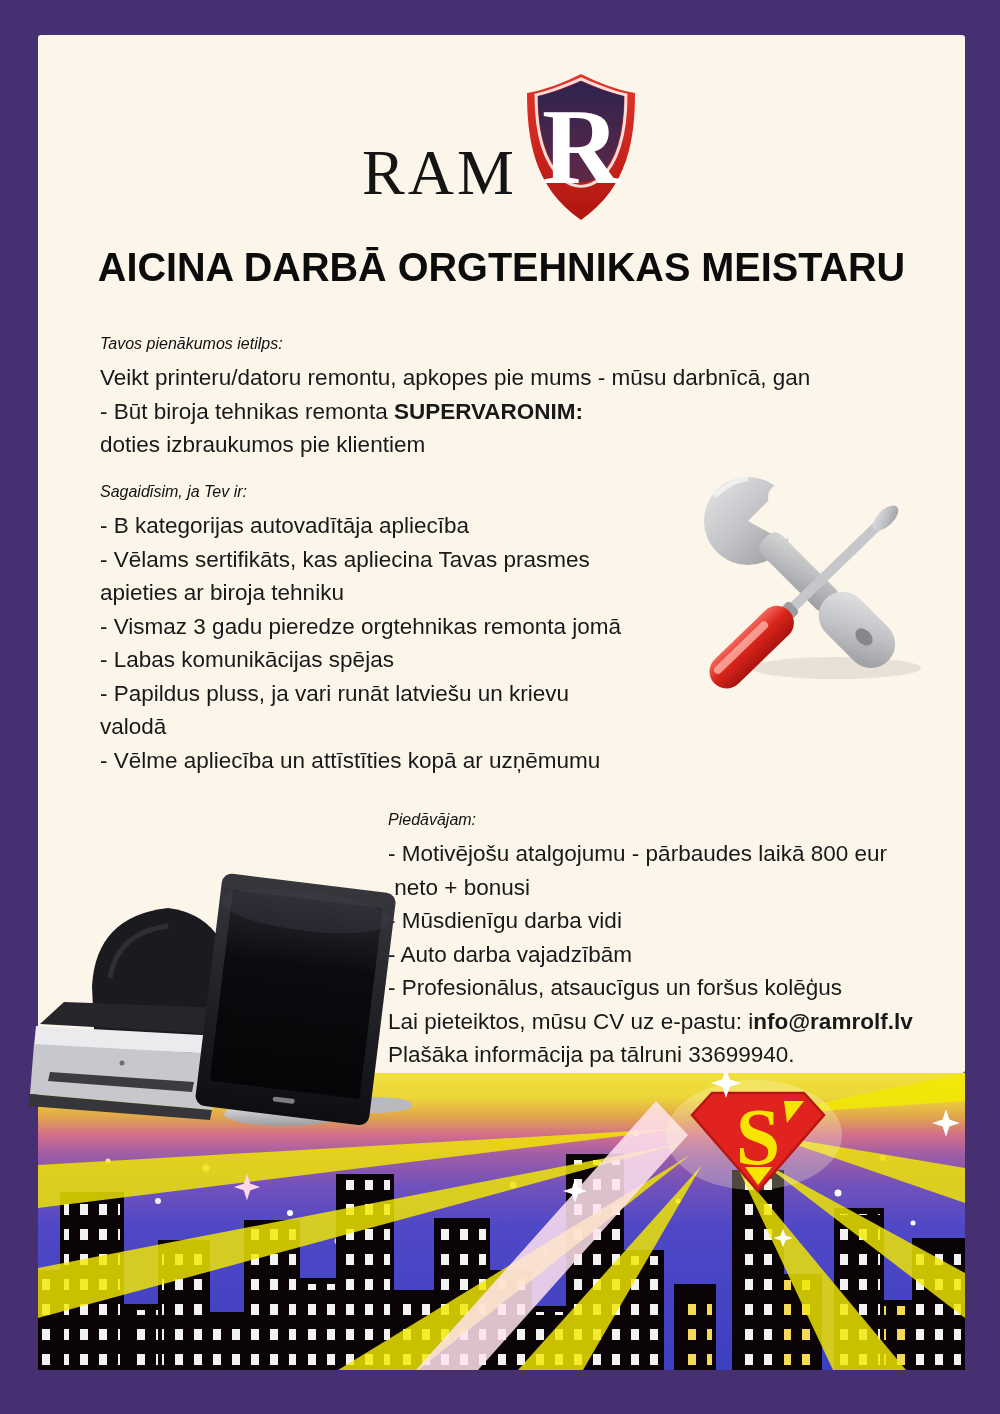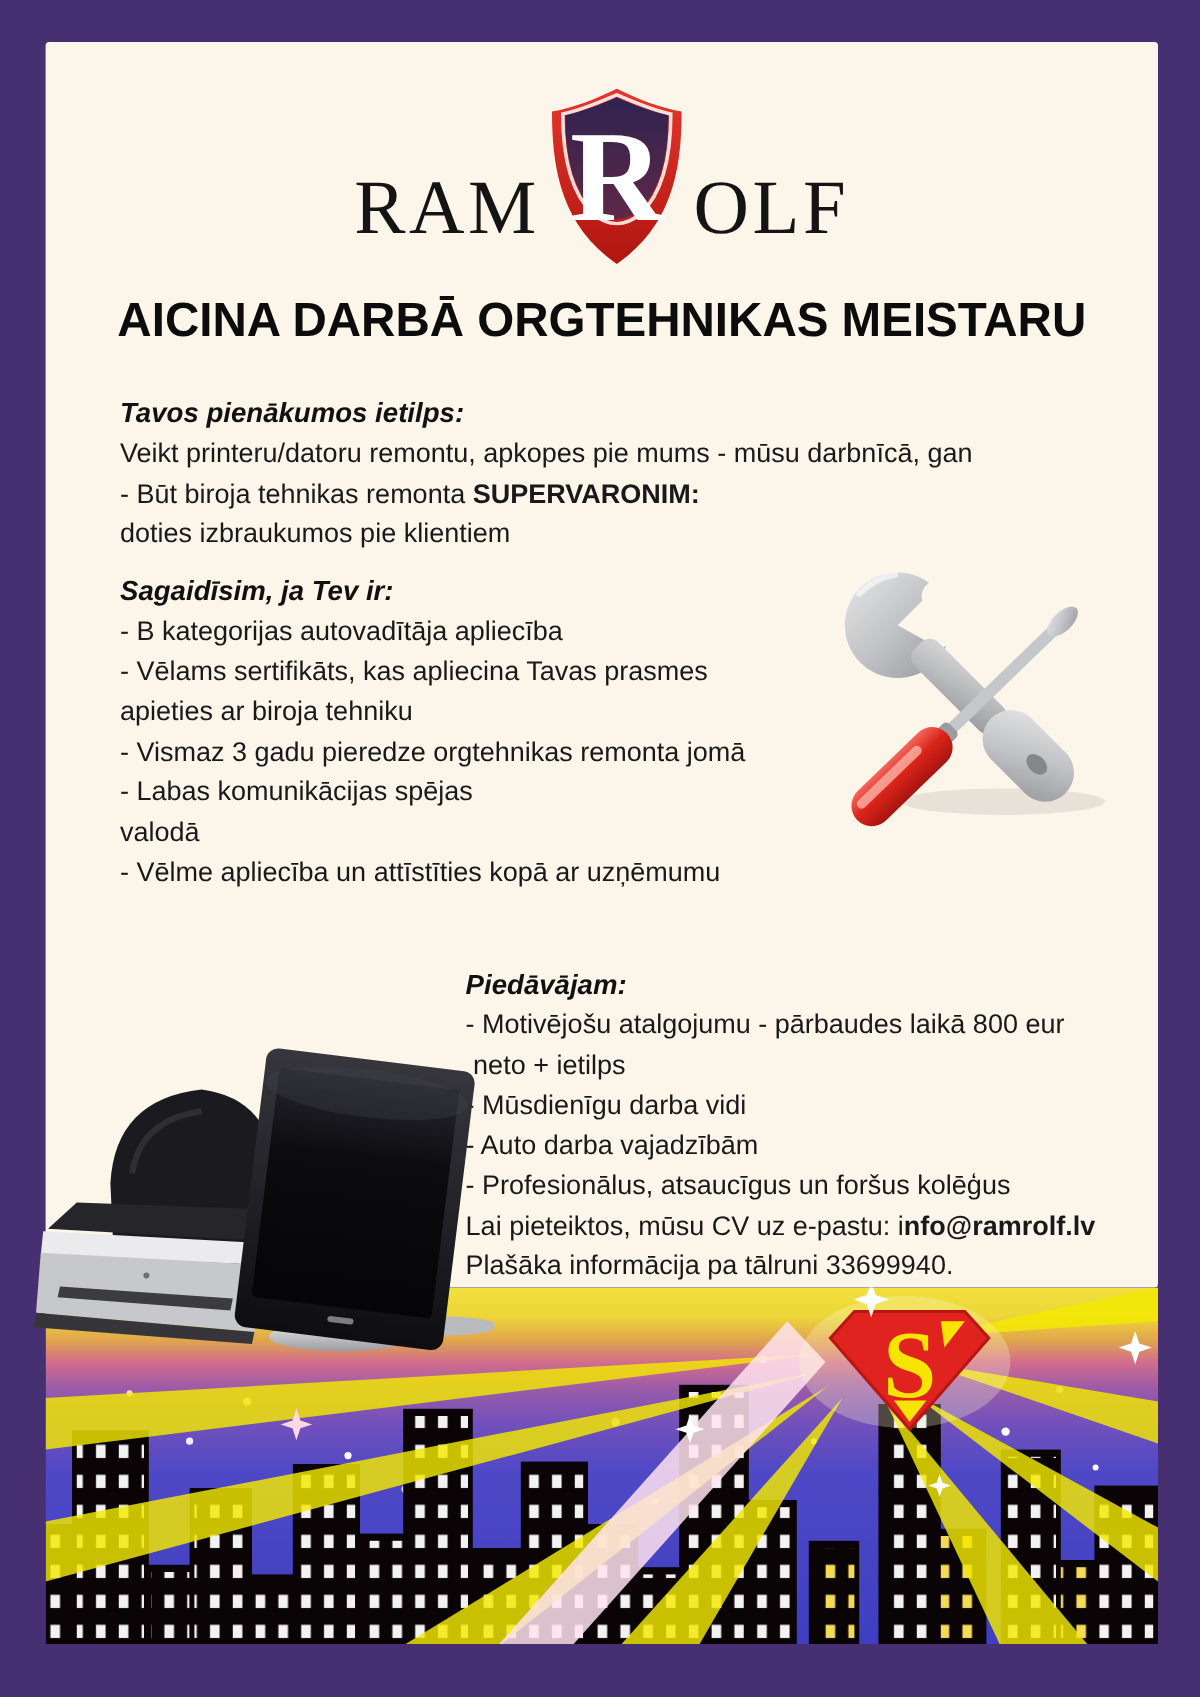--- a/index.html
+++ b/index.html
@@ -9,21 +9,21 @@
            background:#fcf5ea;border-radius:3px;}
   .logo-row{position:absolute;top:36px;left:0;right:0;display:flex;align-items:center;
             justify-content:center;gap:4px;}
   .logo-word{font-family:"Liberation Serif",serif;font-size:64px;color:#141414;
              letter-spacing:3px;margin-top:52px;line-height:1;}
   .headline{position:absolute;top:210px;left:0;width:100%;text-align:center;
             font-weight:700;font-size:40px;letter-spacing:0px;color:#0c0c0c;
             transform:scaleX(0.99);}
   .tx{font-size:22.5px;color:#191919;line-height:33.5px;white-space:pre;}
   .sec{position:absolute;}
-  .sec-head{font-weight:700;font-style:italic;font-size:23px;line-height:34px;color:#111;}
+  .sec-head{font-weight:400;font-style:italic;font-size:16px;line-height:34px;color:#111;}
   .sec-duties{left:62px;top:292px;}
   .sec-req{left:62px;top:440px;}
   .sec-offer{left:350px;top:768px;}
   .b{font-weight:700;}
   .tools{position:absolute;left:648px;top:428px;width:252px;height:228px;}
   .skyline{position:absolute;left:38px;top:1073px;width:927px;height:297px;}
   .computer{position:absolute;left:22px;top:858px;width:390px;height:272px;z-index:5;}
 </style>
 </head>
 <body>
@@ -43,47 +43,47 @@
           <linearGradient id="shNavy" x1="0" y1="0" x2="0" y2="1">
             <stop offset="0" stop-color="#2e2350"></stop>
               <stop offset="1" stop-color="#5f2847"></stop>
           </linearGradient>
         </defs>
         <path d="M60 3 C44 11 24 19 6 22 C6 66 12 116 60 149 C108 116 114 66 114 22 C96 19 76 11 60 3 Z" fill="url(#shRed)"></path>
         <path d="M60 8 C46 14 30 21 15 24 C15 56 20 88 40 107 C53 118 67 118 80 107 C100 88 105 56 105 24 C90 21 74 14 60 8 Z" fill="none" stroke="#fdfdfd" stroke-width="3" opacity="0.85"></path>
         <path d="M60 10 C47 16 31 22 17 25 C17 55 22 86 41 104 C53 114 67 114 79 104 C98 86 103 55 103 25 C89 22 73 16 60 10 Z" fill="url(#shNavy)"></path>
         <text x="60" y="112" text-anchor="middle" font-family="Liberation Serif, serif" font-size="108" font-weight="bold" fill="#ffffff">R</text>
       </svg>
-      <span class="logo-word">OLF</span>
     </div>
 
     <div class="headline">AICINA DARBĀ ORGTEHNIKAS MEISTARU</div>
 
     <div class="sec sec-duties">
       <div class="sec-head">Tavos pienākumos ietilps:</div>
       <div class="tx">Veikt printeru/datoru remontu, apkopes pie mums - mūsu darbnīcā, gan</div>
       <div class="tx"><span>- Būt biroja tehnikas remonta </span><span class="b">SUPERVARONIM:</span></div>
       <div class="tx">doties izbraukumos pie klientiem</div>
     </div>
 
     <div class="sec sec-req">
       <div class="sec-head">Sagaidīsim, ja Tev ir:</div>
       <div class="tx">- B kategorijas autovadītāja apliecība</div>
       <div class="tx">- Vēlams sertifikāts, kas apliecina Tavas prasmes</div>
       <div class="tx">apieties ar biroja tehniku</div>
       <div class="tx">- Vismaz 3 gadu pieredze orgtehnikas remonta jomā</div>
       <div class="tx">- Labas komunikācijas spējas</div>
+      <div class="tx">- Papildus pluss, ja vari runāt latviešu un krievu</div>
       <div class="tx">valodā</div>
       <div class="tx">- Vēlme apliecība un attīstīties kopā ar uzņēmumu</div>
     </div>
 
     <div class="sec sec-offer">
       <div class="sec-head">Piedāvājam:</div>
       <div class="tx">- Motivējošu atalgojumu - pārbaudes laikā 800 eur</div>
-      <div class="tx"> neto + ietilps</div>
+      <div class="tx"> neto + bonusi</div>
       <div class="tx">- Mūsdienīgu darba vidi</div>
       <div class="tx">- Auto darba vajadzībām</div>
       <div class="tx">- Profesionālus, atsaucīgus un foršus kolēģus</div>
       <div class="tx"><span>Lai pieteiktos, mūsu CV uz e-pastu: i</span><span class="b">nfo@ramrolf.lv</span></div>
       <div class="tx">Plašāka informācija pa tālruni 33699940.</div>
     </div>
 
     <svg class="tools" viewBox="0 0 252 228">
       <defs>
         <linearGradient id="met" x1="0" y1="0" x2="1" y2="1">

